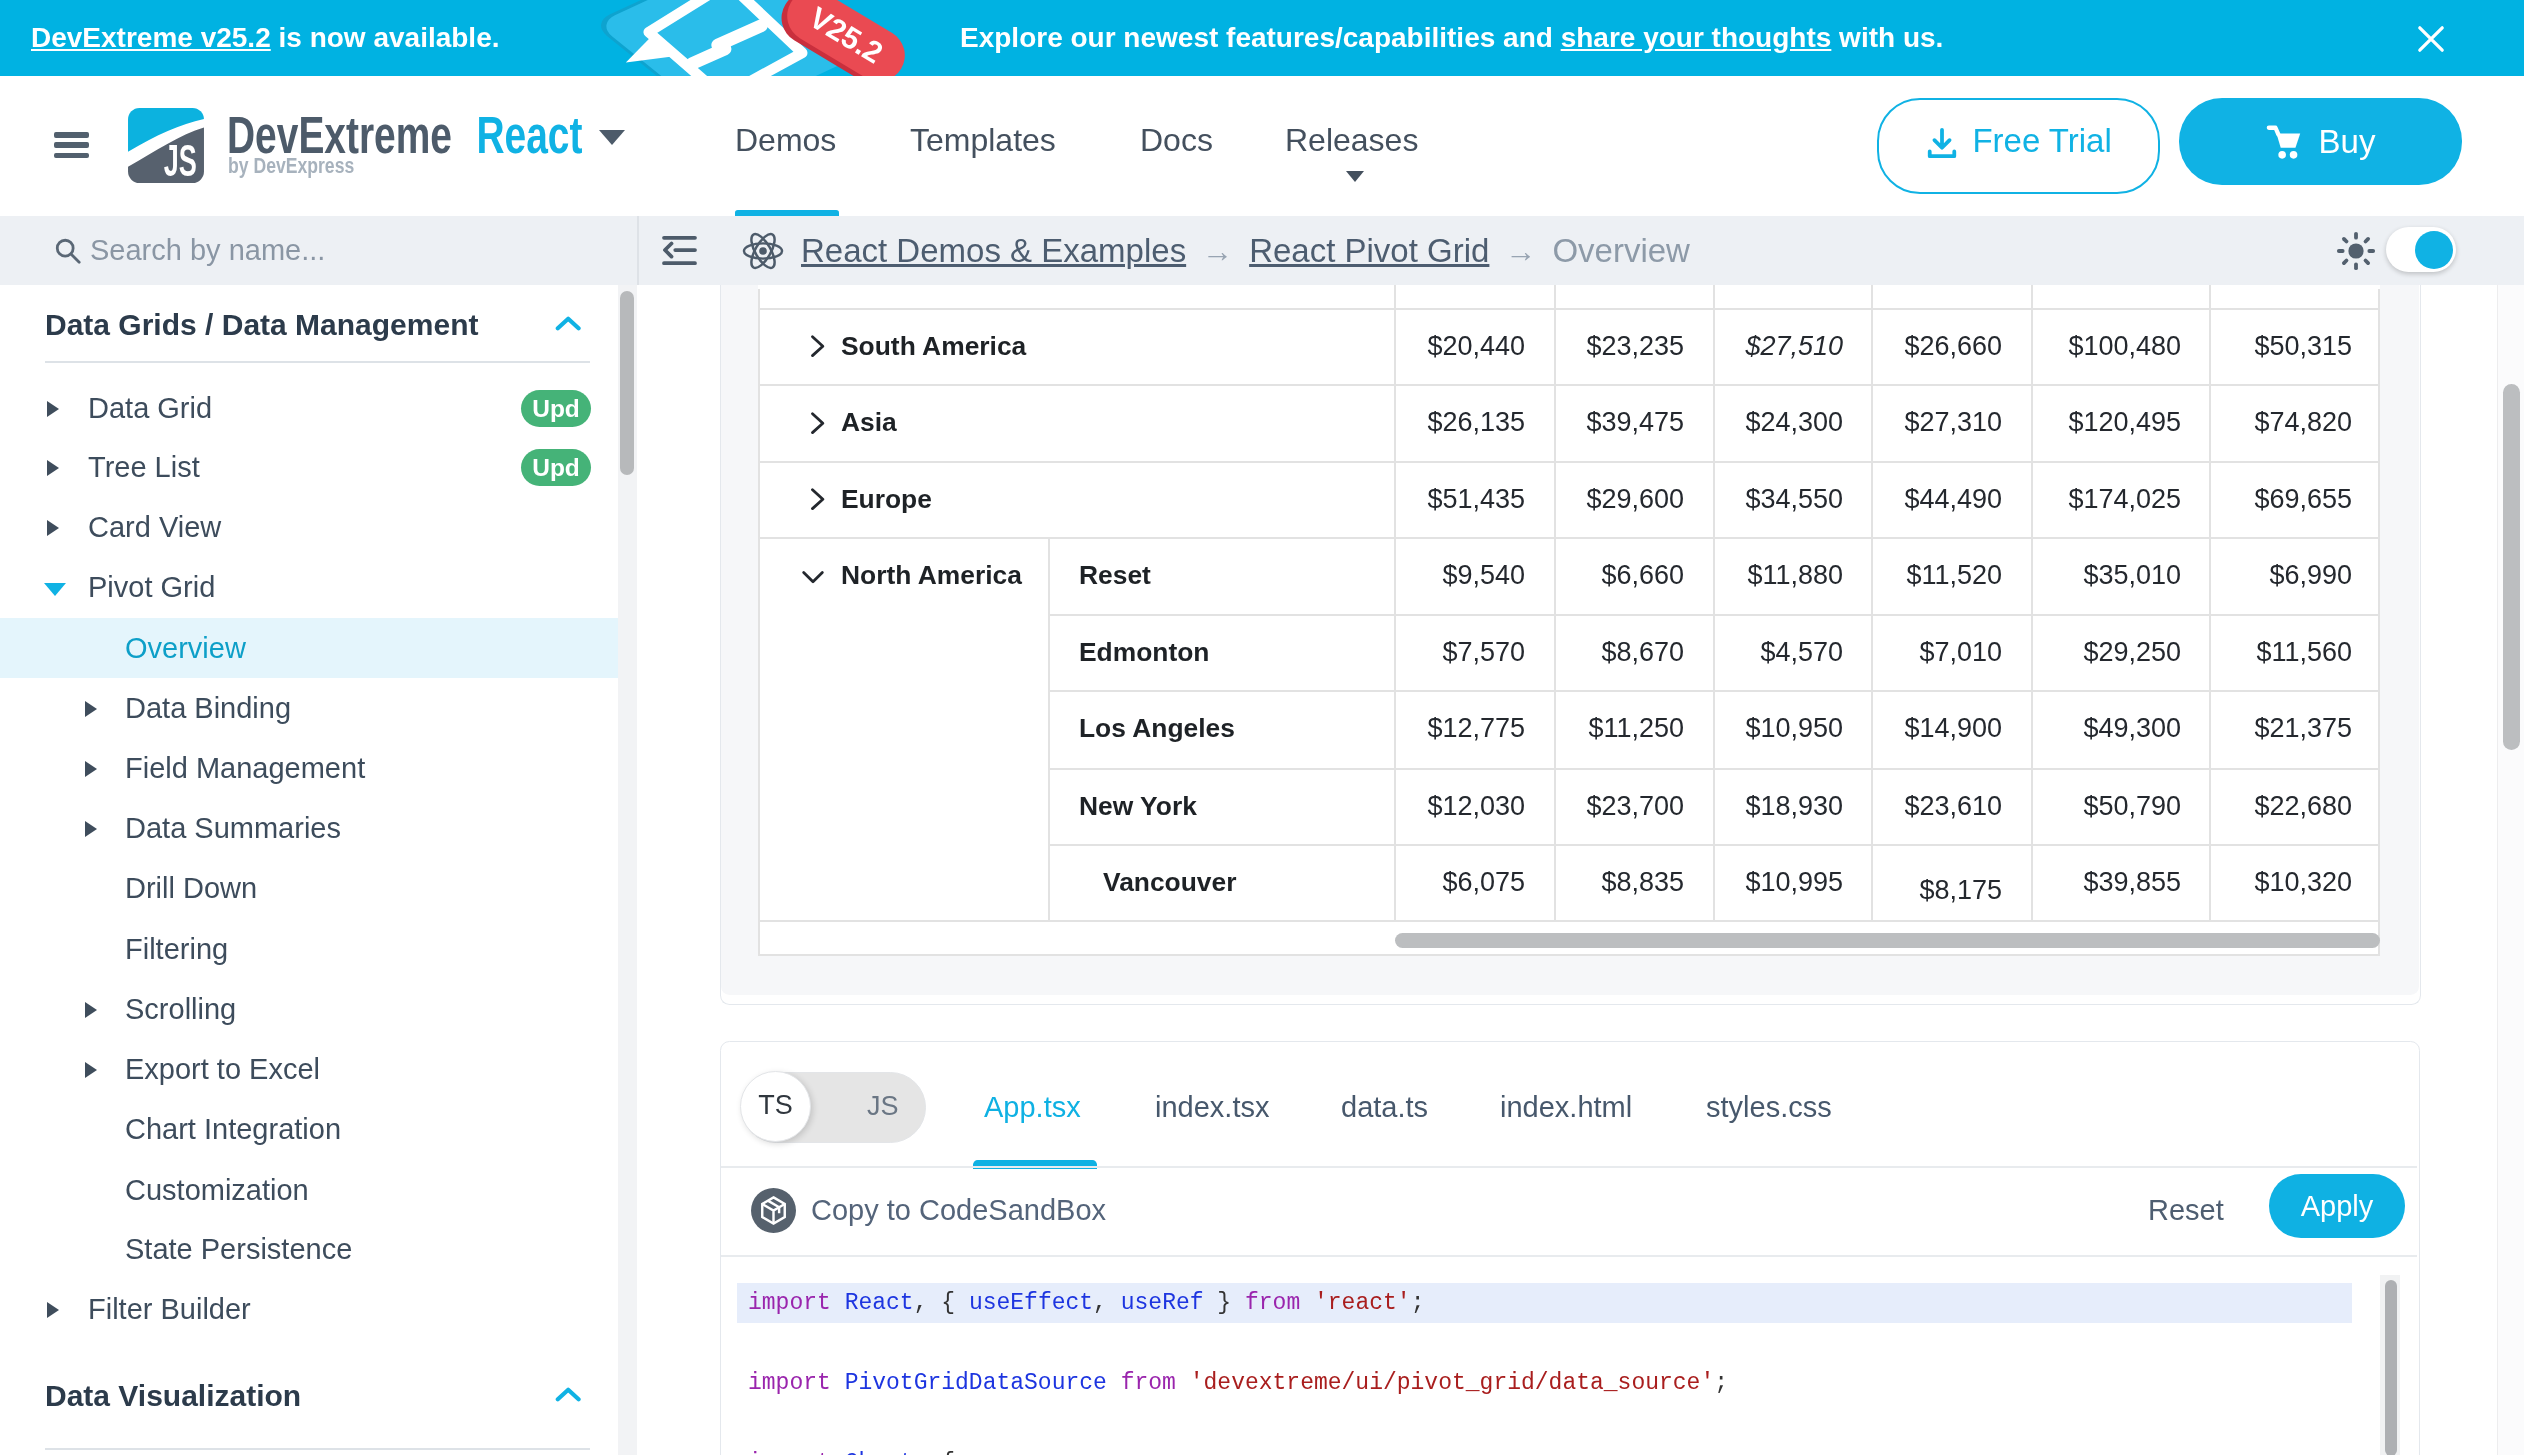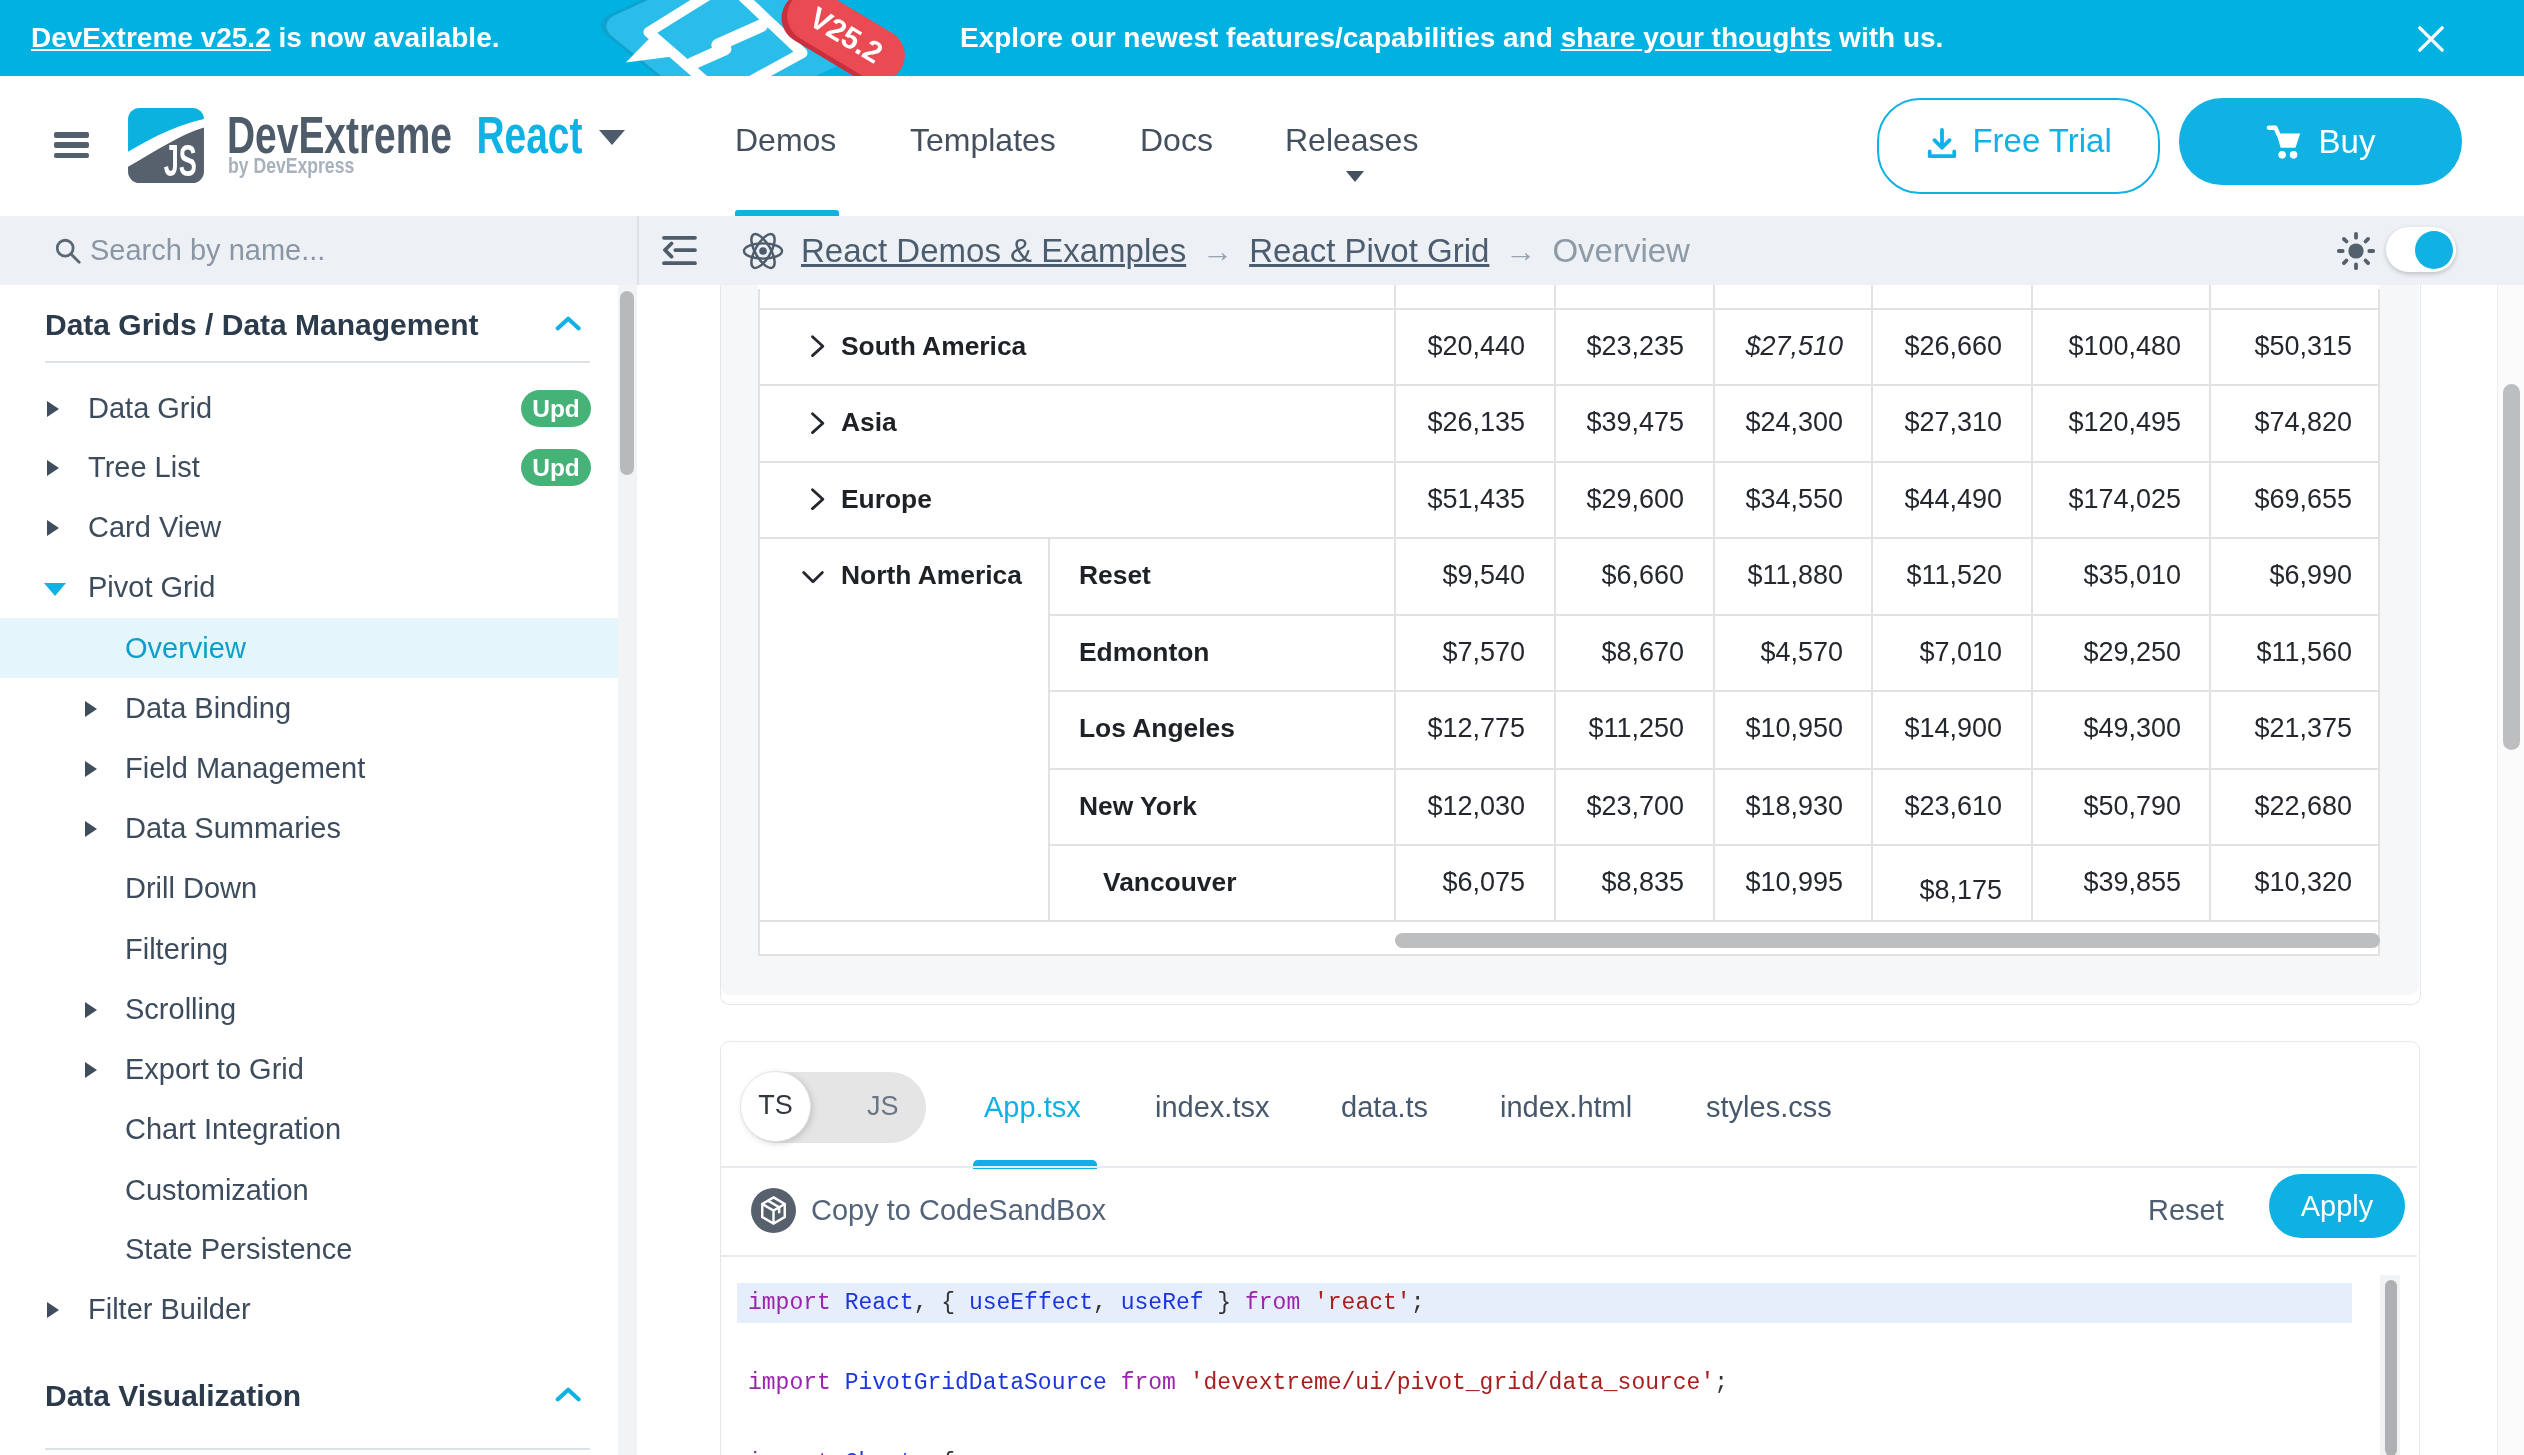--- a/index.html
+++ b/index.html
@@ -231,21 +231,21 @@
     </div>
 <div class="side-item" style="top:919px;">
       <span style="position:absolute;left:125px;">Filtering</span>
     </div>
 <div class="side-item" style="top:979px;">
       <div class="tri-r" style="left:85px;"></div>
       <span style="position:absolute;left:125px;">Scrolling</span>
     </div>
 <div class="side-item" style="top:1039px;">
       <div class="tri-r" style="left:85px;"></div>
-      <span style="position:absolute;left:125px;">Export to Grid</span>
+      <span style="position:absolute;left:125px;">Export to Excel</span>
     </div>
 <div class="side-item" style="top:1099px;">
       <span style="position:absolute;left:125px;">Chart Integration</span>
     </div>
 <div class="side-item" style="top:1160px;">
       <span style="position:absolute;left:125px;">Customization</span>
     </div>
 <div class="side-item" style="top:1219px;">
       <span style="position:absolute;left:125px;">State Persistence</span>
     </div>

